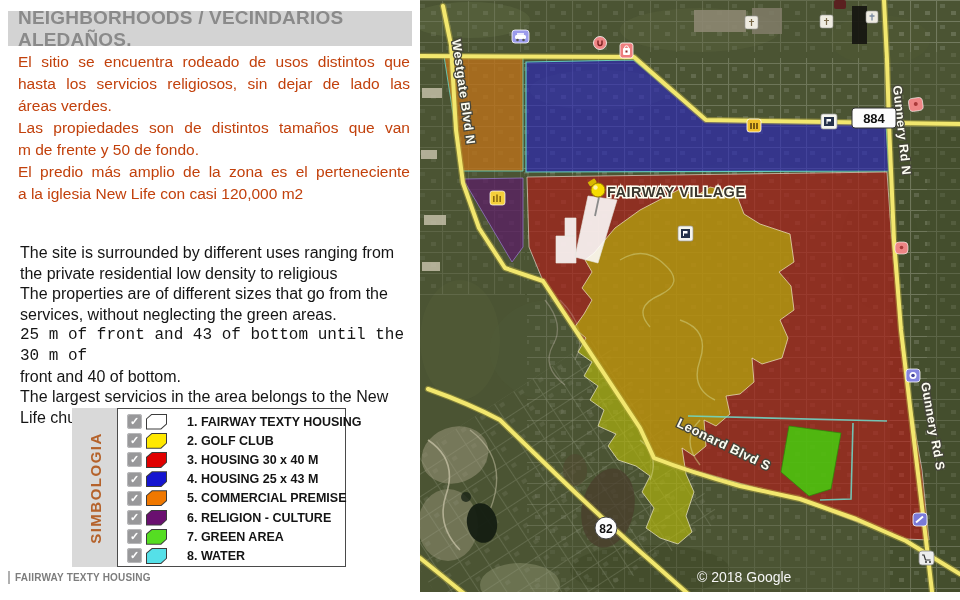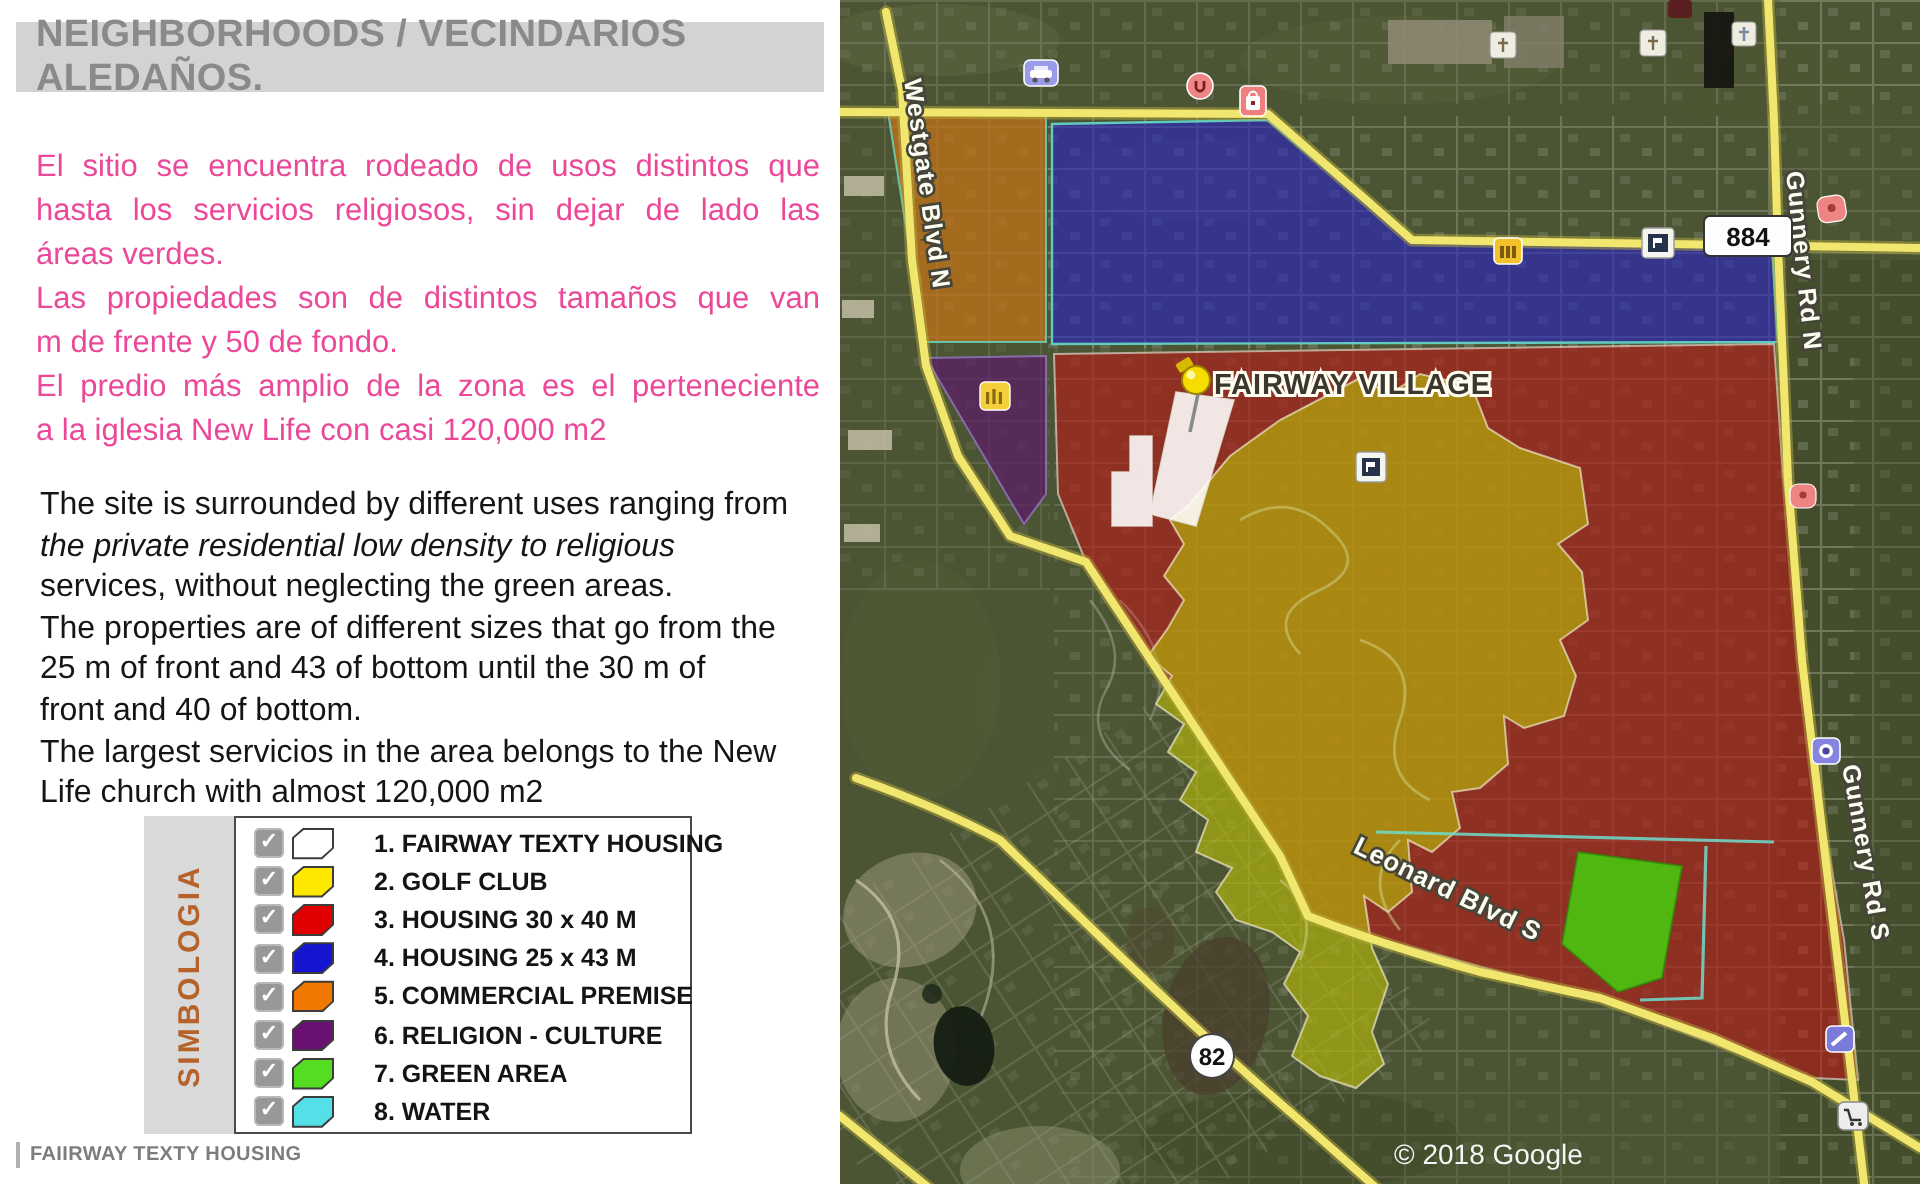--- a/index.html
+++ b/index.html
@@ -3,21 +3,21 @@
 <meta charset="utf-8">
 <style>
   html,body{margin:0;padding:0;background:#fff;font-family:"Liberation Sans",sans-serif;}
   #stage{position:relative;width:960px;height:592px;overflow:hidden;background:#fff;}
 
   
   #left{position:absolute;left:0;top:0;width:420px;height:600px;background:#fff;}
   #titlebar{position:absolute;left:8px;top:11px;width:404px;height:35px;background:#d3d3d3;
     display:flex;align-items:center;padding-left:10px;box-sizing:border-box;}
   #titlebar span{font-size:19px;font-weight:bold;color:#8a8a8a;letter-spacing:.2px;}
-  #spanish{position:absolute;left:18px;top:73px;width:392px;color:#ec4899;font-size:15.5px;line-height:22px;}
+  #spanish{position:absolute;left:18px;top:51px;width:392px;color:#c2410c;font-size:15.5px;line-height:22px;}
   #english{position:absolute;left:20px;top:243px;width:396px;color:#151515;font-size:16px;line-height:20.6px;}
   .sline{text-align:justify;}
   
   #simb-strip{position:absolute;left:72px;top:408px;width:45px;height:159px;background:#d9d9d9;}
   #simb-strip span{position:absolute;left:50%;top:50%;transform:translate(-50%,-50%) rotate(-90deg);
     white-space:nowrap;font-size:15px;font-weight:bold;letter-spacing:1.5px;color:#b5622b;}
   #legendbox{position:absolute;left:117px;top:408px;width:229px;height:159px;background:#fff;
     border:1px solid #4a4a4a;box-sizing:border-box;padding:3px 0 0 9px;}
   .lrow{display:flex;align-items:center;height:19.2px;}
   .cb{width:15px;height:15px;background:#98989a;border-radius:3px;display:flex;align-items:center;
@@ -66,27 +66,27 @@
         <div class="sline" style="text-align-last: justify;">El predio más amplio de la zona es el perteneciente</div>
 
         <div class="sline" style="text-align-last: left;">a la iglesia New Life con casi 120,000 m2</div>
 
     </div>
 
     <div id="english">
 
         <div style="text-align-last: left;">The site is surrounded by different uses ranging from</div>
 
-        <div style="text-align-last: left; font-style: italic;">the private residential low density to religious</div>
+        <div style="text-align-last: left;">the private residential low density to religious</div>
+
+        <div style="text-align-last: left;">The properties are of different sizes that go from the</div>
 
         <div style="text-align-last: left;">services, without neglecting the green areas.</div>
 
-        <div style="text-align-last: left;">The properties are of different sizes that go from the</div>
-
-        <div style="text-align-last: left;">25 m of front and 43 of bottom until the 30 m of</div>
+        <div style="text-align-last: left; font-family: Liberation Mono, monospace;">25 m of front and 43 of bottom until the 30 m of</div>
 
         <div style="text-align-last: left;">front and 40 of bottom.</div>
 
         <div style="text-align-last: left;">The largest servicios in the area belongs to the New</div>
 
         <div style="text-align-last: left;">Life church with almost 120,000 m2</div>
 
     </div>
 
     <div id="simb-strip">

